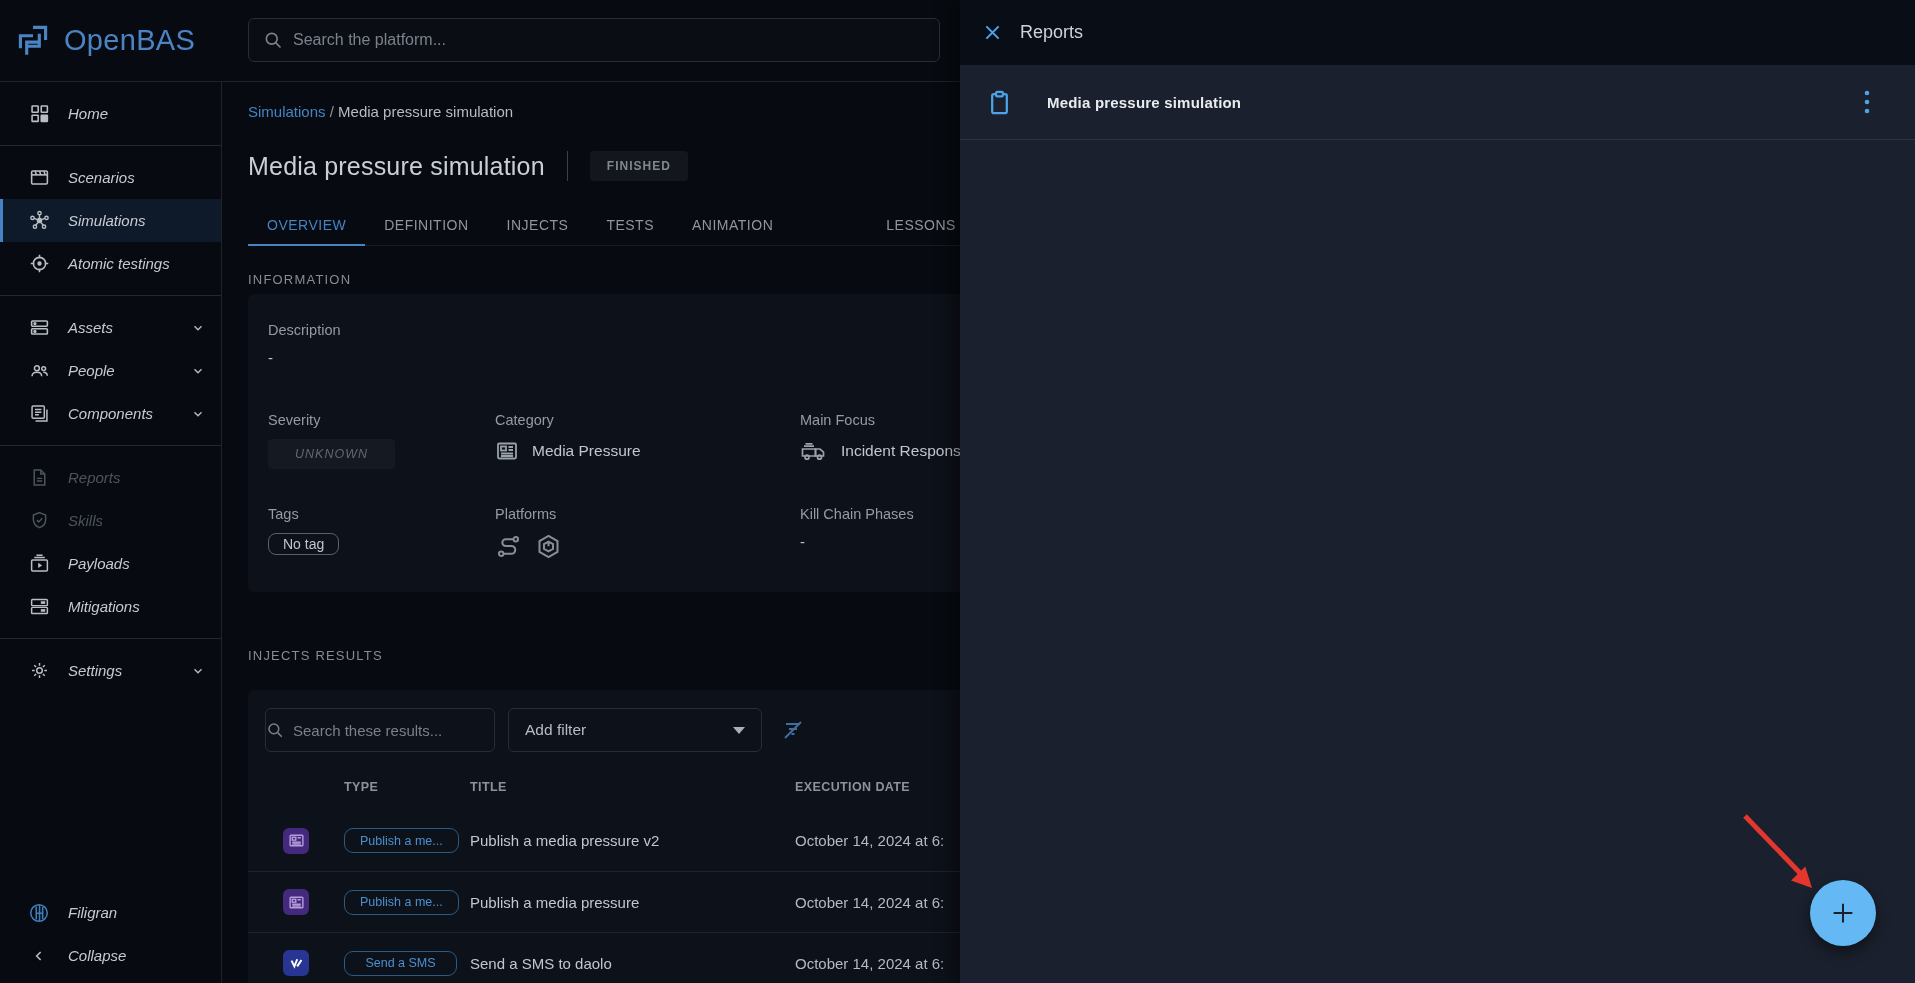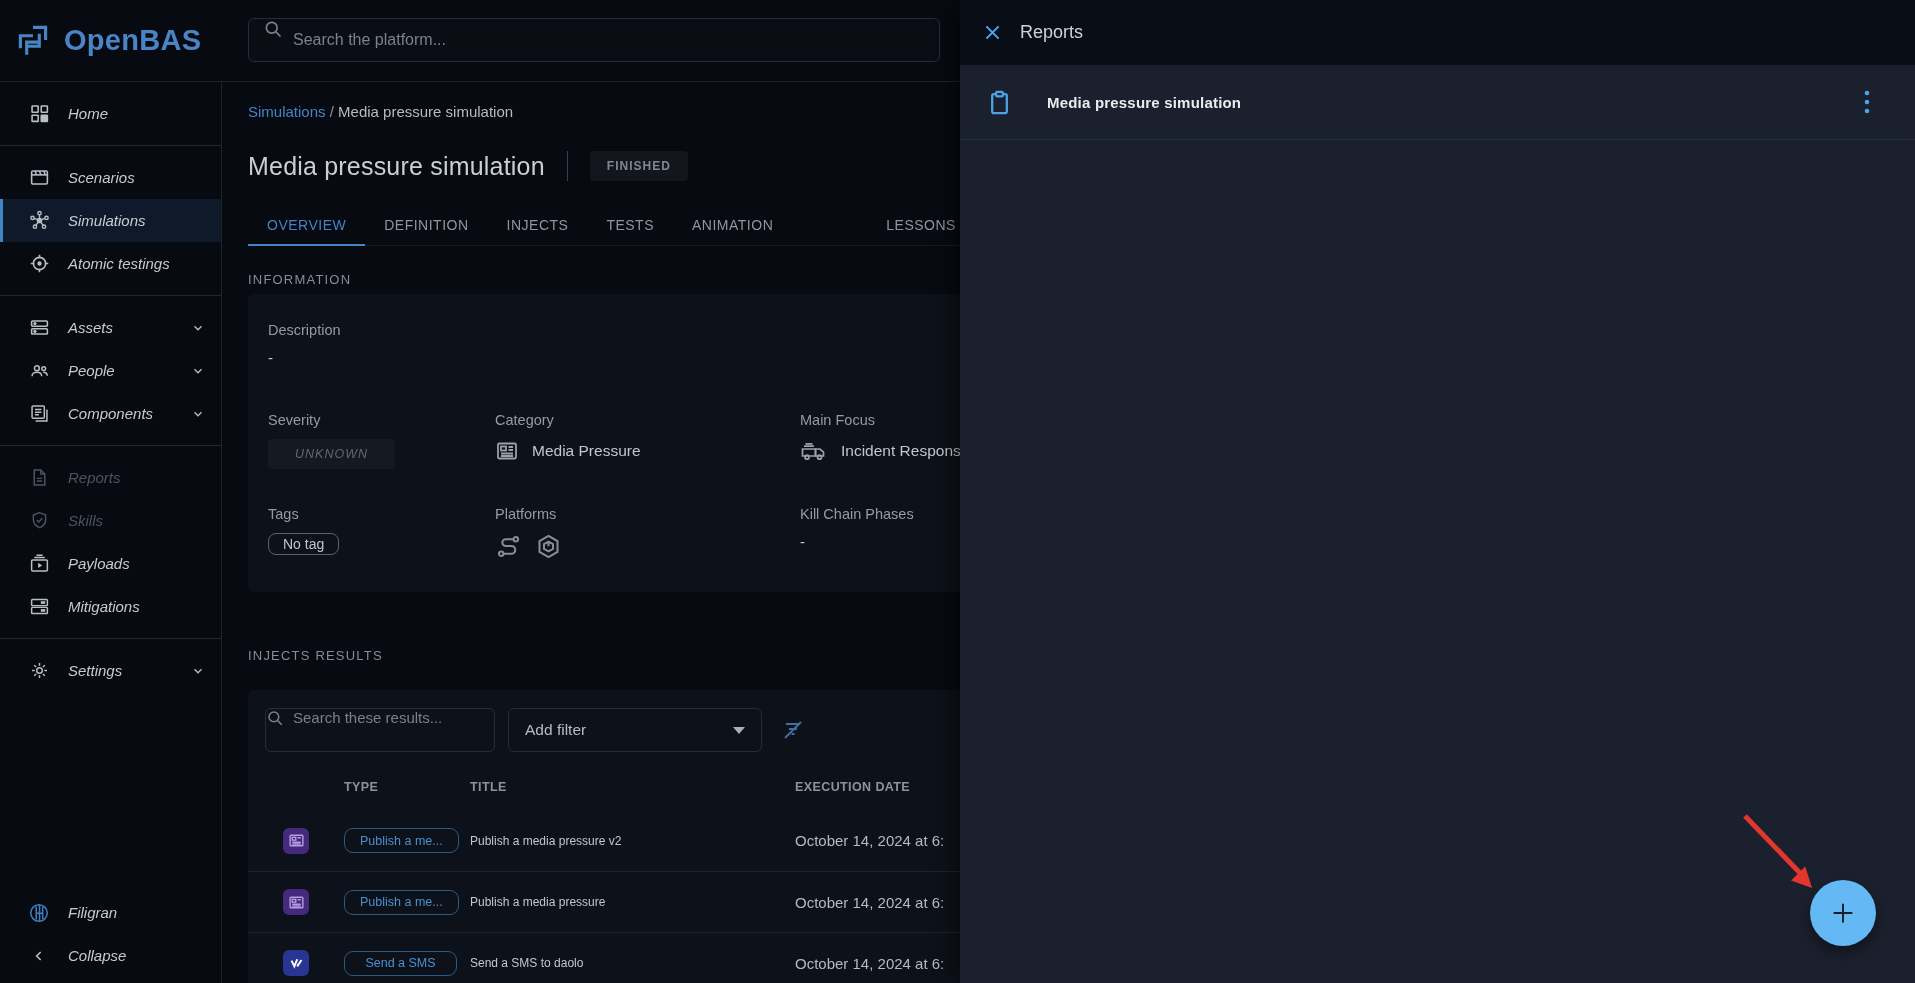--- a/index.html
+++ b/index.html
@@ -8,24 +8,24 @@
     position:relative; width:1915px; height:983px; overflow:hidden;
     background:#070a10; font-family:"Liberation Sans", sans-serif;
     color:#c6cbd1;
   }
   svg { display:block; }
 
   
   .topbar { position:absolute; left:0; top:0; width:100%; height:82px;
     border-bottom:1px solid rgba(255,255,255,0.10); background:#070a10; }
   .logo-area { position:absolute; left:12px; top:0; height:81px; display:flex; align-items:center; gap:10px; }
-  .brand-text { font-size:29px; color:#4b84c4; font-weight:700; letter-spacing:0.3px; }
+  .brand-text { font-size:29px; color:#4b84c4; font-weight:400; letter-spacing:0.3px; }
   .global-search { position:absolute; left:248px; top:18px; width:692px; height:44px;
     border:1px solid #262d37; border-radius:6px; background:rgba(255,255,255,0.015);
-    display:flex; padding:0 14px; gap:10px; }
+    display:flex; align-items:center; padding:0 14px; gap:10px; }
   .global-search input { flex:1; background:transparent; border:none; outline:none;
     color:#c2c7cc; font-size:16px; font-family:inherit; }
   .global-search input::placeholder { color:#7a828c; }
 
   
   .sidebar { position:absolute; left:0; top:82px; bottom:0; width:222px;
     border-right:1px solid rgba(255,255,255,0.10);
     display:flex; flex-direction:column; padding-top:10px; background:#070a10;font-style:italic; }
   .nav-item { display:flex; align-items:center; height:43px; padding:0 16px 0 28px; gap:18px;
     color:#c6cbd1; font-size:15px; cursor:pointer; flex:none; }
@@ -77,21 +77,21 @@
   .icon-value { display:flex; align-items:center; gap:13px; white-space:nowrap; color:#c2c7cc; font-size:15.5px; }
   .icon-value .val-icon { color:#9aa1a8; }
   .tag-chip { display:inline-block; border:1px solid #5a6169; border-radius:8px; padding:2px 14px;
     color:#c2c7cc; font-size:14px; }
   .platform-icons { display:flex; gap:13px; color:#868d95; }
 
   .results-card { position:absolute; left:248px; top:690px; width:1262px; height:330px;
     background:#0d1119; border-radius:6px; padding-top:18px; }
   .controls { display:flex; align-items:center; margin-left:17px; }
   .results-search { width:230px; height:44px; border:1px solid #262d37; border-radius:6px;
-    display:flex; align-items:flex-start; padding:0 0; gap:9px; }
+    display:flex; align-items:center; padding:0 0; gap:9px; }
   .results-search input { flex:1; min-width:0; background:transparent; border:none; outline:none;
     color:#c2c7cc; font-size:15px; font-family:inherit; }
   .results-search input::placeholder { color:#79818b; }
   .filter-select { margin-left:13px; width:254px; height:44px; border:1px solid #262d37; border-radius:6px;
     display:flex; align-items:center; justify-content:space-between; padding:0 16px; cursor:pointer; }
   .filter-select .fs-label { color:#b6bcc2; font-size:15.5px; }
   .caret-down { width:0; height:0; border-left:6px solid transparent; border-right:6px solid transparent;
     border-top:7px solid #aab0b6; }
   .filter-off-btn { margin-left:19px; cursor:pointer; color:#3f6f9e; }
 
@@ -100,21 +100,21 @@
   .th { font-size:12.5px; font-weight:700; color:#8d939b; letter-spacing:0.4px; }
   .result-row { display:grid; grid-template-columns:61px 126px 325px 1fr; padding-left:35px;
     height:61px; align-items:center; }
   .result-row + .result-row { border-top:1px solid rgba(255,255,255,0.08); }
   .type-icon { width:26px; height:26px; border-radius:6px; display:flex; align-items:center; justify-content:center; }
   .type-icon.purple { background:#44297e; color:#b49ddb; }
   .type-icon.indigo { background:#283593; color:#ffffff; }
   .type-chip { display:inline-flex; align-items:center; justify-content:center; height:25px;
     padding:0 15px; min-width:113px; border:1px solid #2b5a82; border-radius:9px;
     color:#4a90d0; font-size:12.5px; white-space:nowrap; cursor:pointer; }
-  .row-title { font-size:12px; color:#c2c7cc; white-space:nowrap; }
+  .row-title { font-size:15px; color:#c2c7cc; white-space:nowrap; }
   .row-date { font-size:15px; color:#b4bac0; white-space:nowrap; }
 
   
   .drawer { position:absolute; left:960px; top:0; width:955px; height:983px;
     background:#1a202d; box-shadow:-6px 0 18px rgba(0,0,0,0.45); }
   .drawer-header { height:65px; background:#090d15; display:flex; align-items:center; padding-left:22px; }
   .close-btn { cursor:pointer; color:#4da3e8; display:flex; }
   .drawer-title { margin-left:17px; font-size:18px; color:#ced3d9; }
   .report-item { height:75px; display:flex; align-items:center; padding:0 44px 0 26px;
     border-bottom:1px solid #2a3140; cursor:pointer; }

